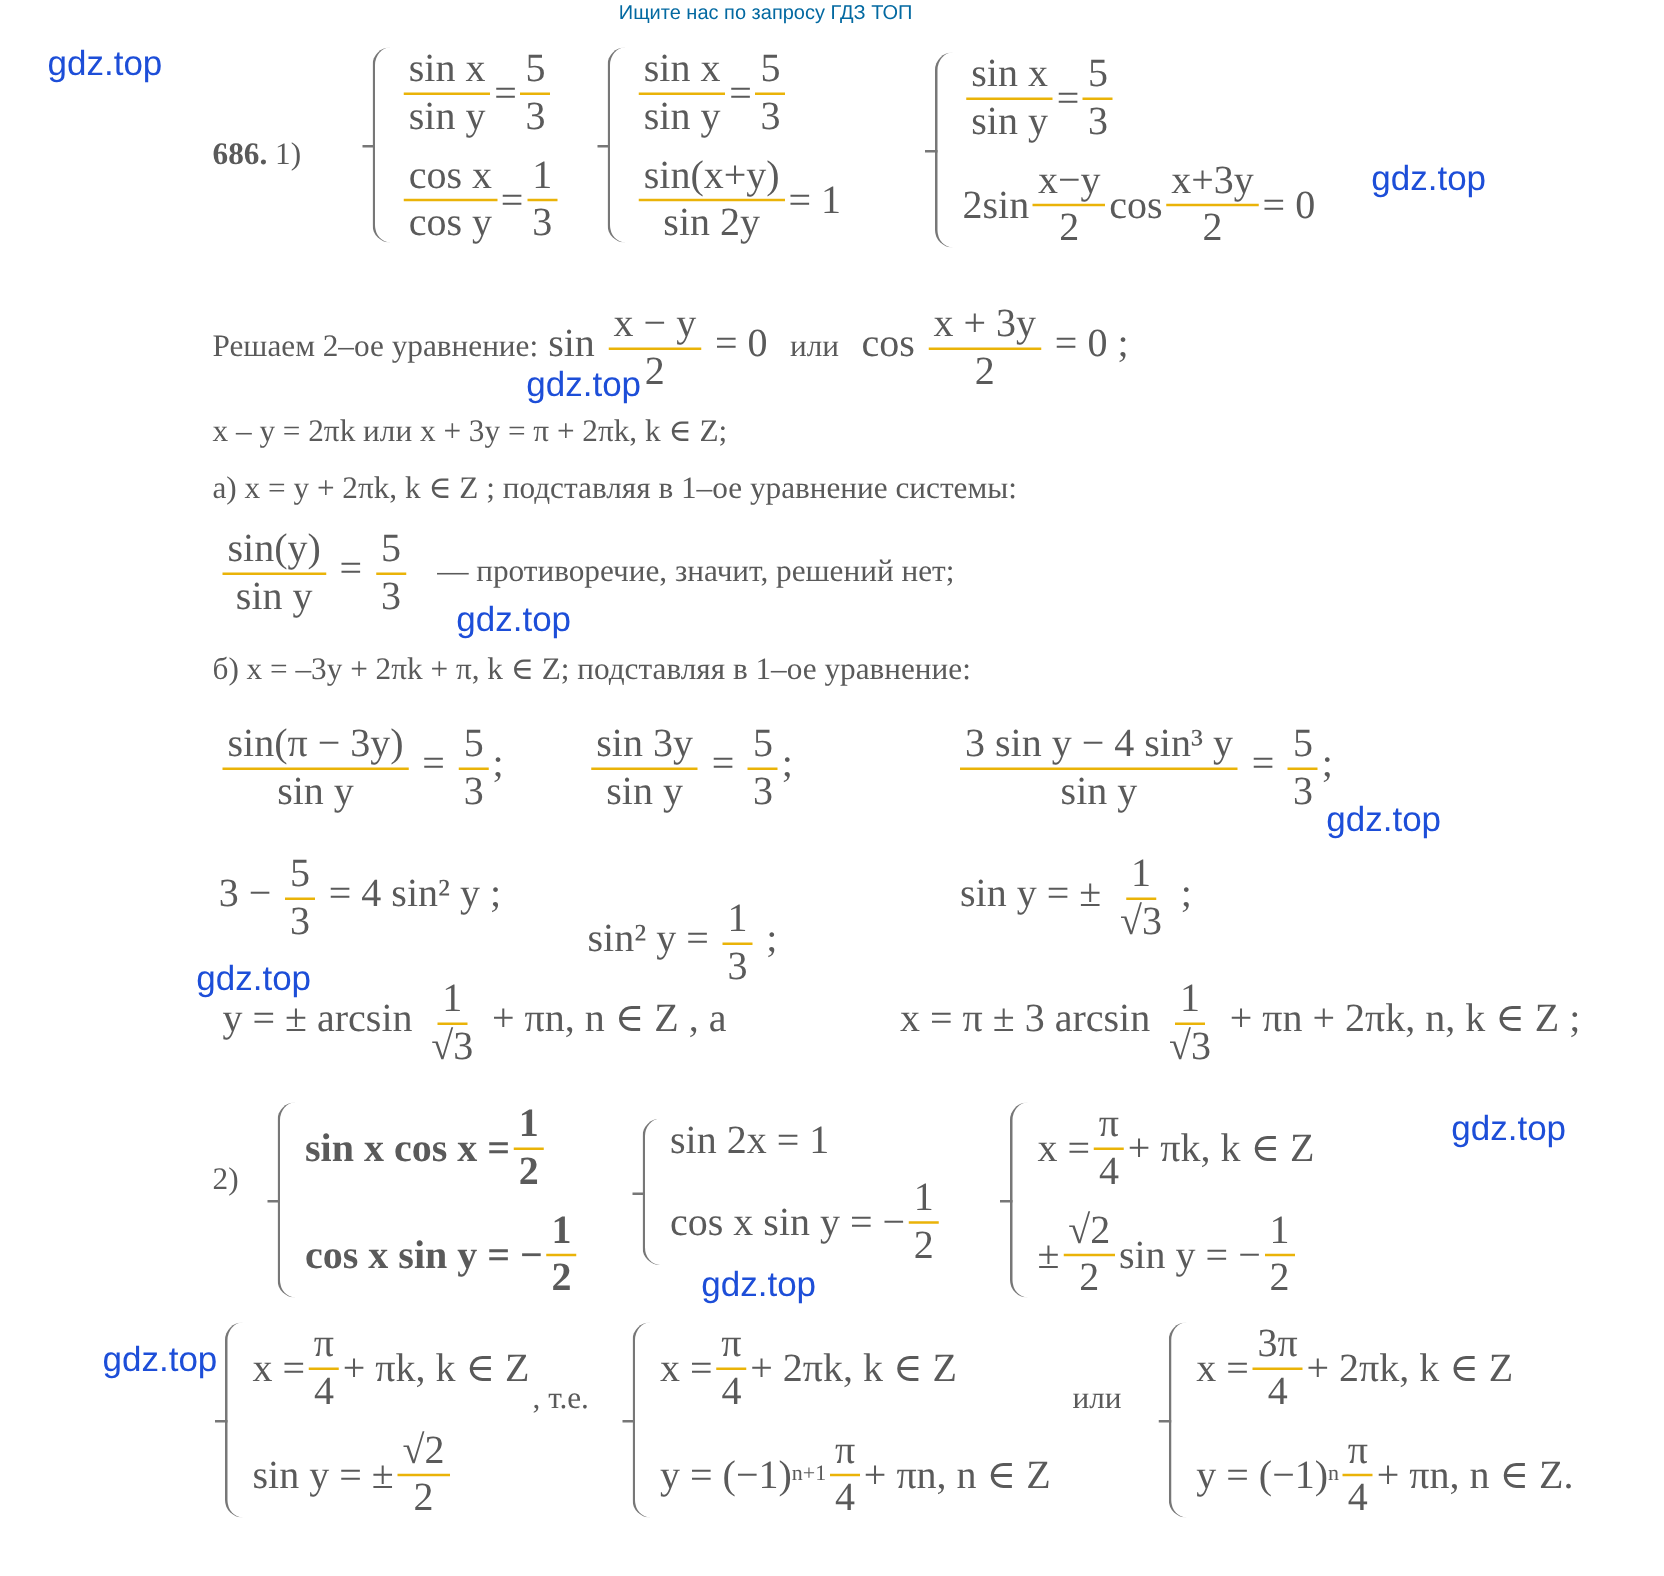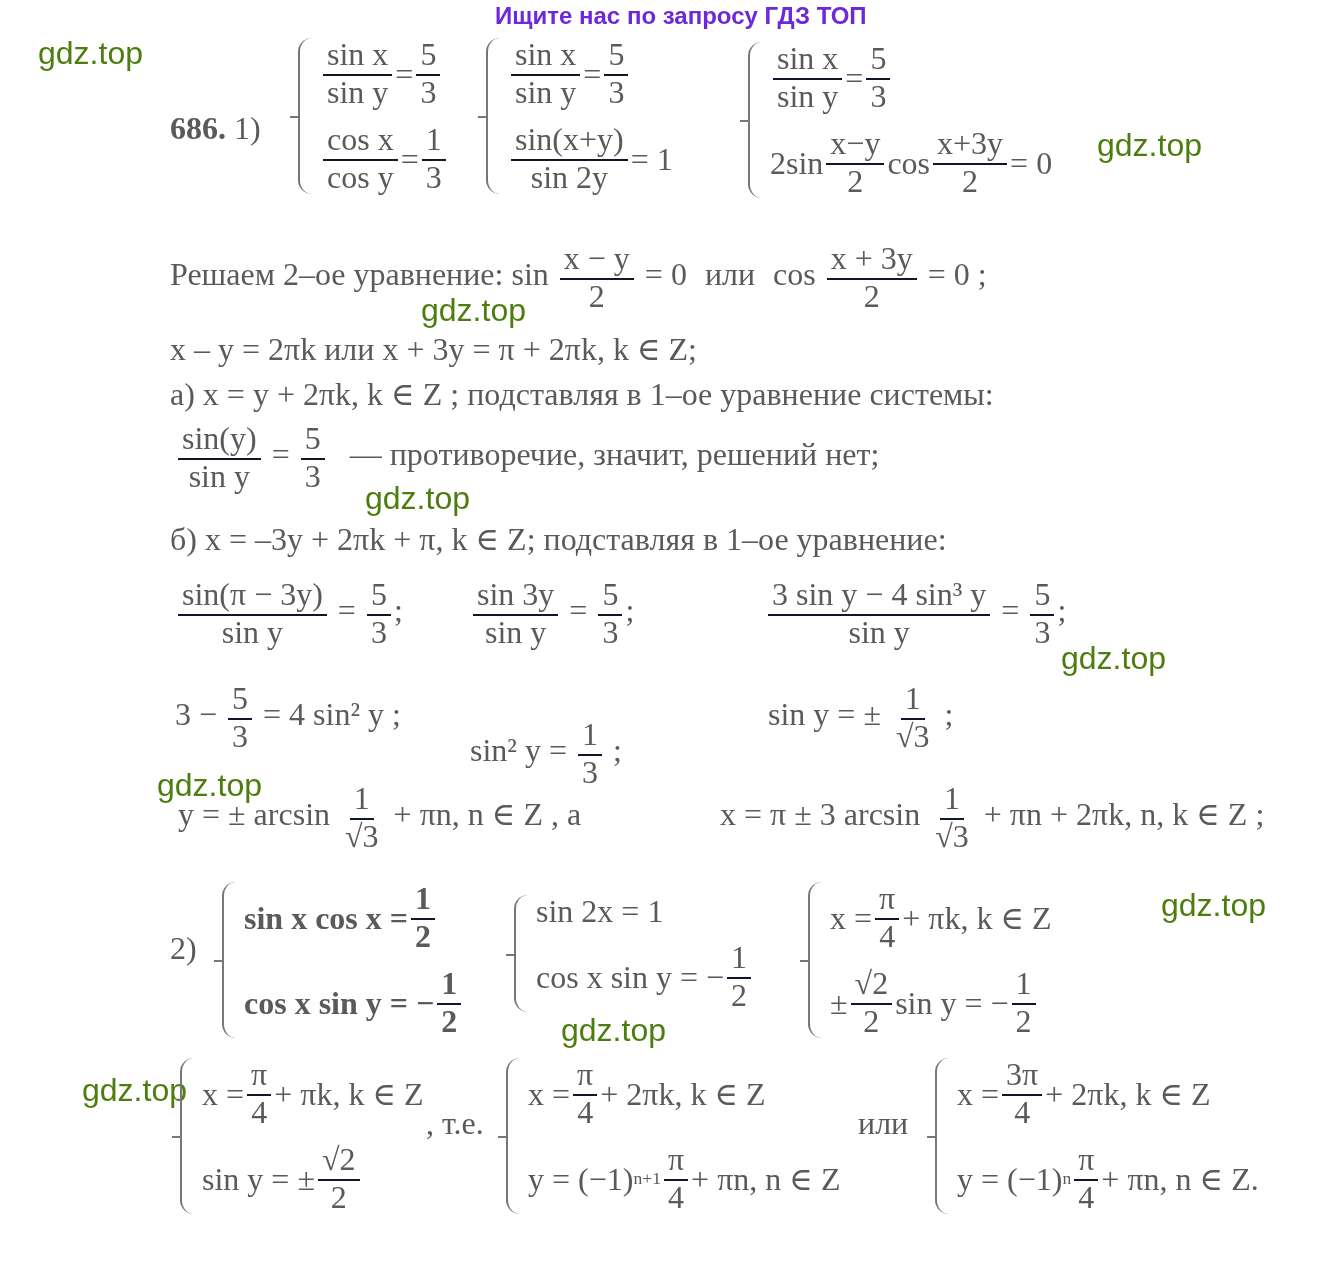--- a/index.html
+++ b/index.html
@@ -1,25 +1,25 @@
 <!DOCTYPE html>
 <html><head>
 <meta charset="utf-8">
 <style>
   html, body { margin:0; padding:0; background:#ffffff; }
   body { width:1331px; height:1261px; position:relative; overflow:hidden;
          font-family:"Liberation Serif","DejaVu Serif",serif; color:#5a5a5a; }
   .abs { position:absolute; white-space:nowrap; }
-  .wm { font-family:"Liberation Sans","DejaVu Sans",sans-serif; color:#4d7c0f; font-size:32px; }
-  .top-banner { font-family:"Liberation Sans","DejaVu Sans",sans-serif; color:#6d28d9; font-size:24px;font-weight:bold; }
+  .wm { font-family:"Liberation Sans","DejaVu Sans",sans-serif; color:#1d4ed8; font-size:28px; }
+  .top-banner { font-family:"Liberation Sans","DejaVu Sans",sans-serif; color:#0369a1; font-size:16px; }
   .bottom-banner { font-family:"Liberation Sans","DejaVu Sans",sans-serif; color:#5a2a8a; font-size:19px;margin-top:48px; }
   .m { font-size:32px; line-height:1; }
-  .txt { font-size:32px; }
+  .txt { font-size:25px; }
   .frac { display:inline-flex; flex-direction:column; align-items:center; vertical-align:middle; margin:0 3px; }
-  .frac .n { border-bottom:2px solid #0f172a; padding:0 4px 2px; line-height:1.05; }
+  .frac .n { border-bottom:2px solid #eab308; padding:0 4px 2px; line-height:1.05; }
   .frac .d { padding:0 4px 0; line-height:1.05; }
   .sys { display:inline-flex; align-items:stretch; vertical-align:middle; }
   .brace { width:14px; border-left:2px solid #777; border-radius:14px 0 0 14px; margin-right:6px; position:relative; }
   .brace::before { content:""; position:absolute; left:-10px; top:50%; width:10px; height:2px; background:#777; }
   .rows { display:flex; flex-direction:column; justify-content:space-between; gap:14px; }
   .row { display:flex; align-items:center; }
   sup { font-size:0.55em; vertical-align:super;text-align:right; }
   .bold { font-weight:bold; }
 </style>
 </head>

